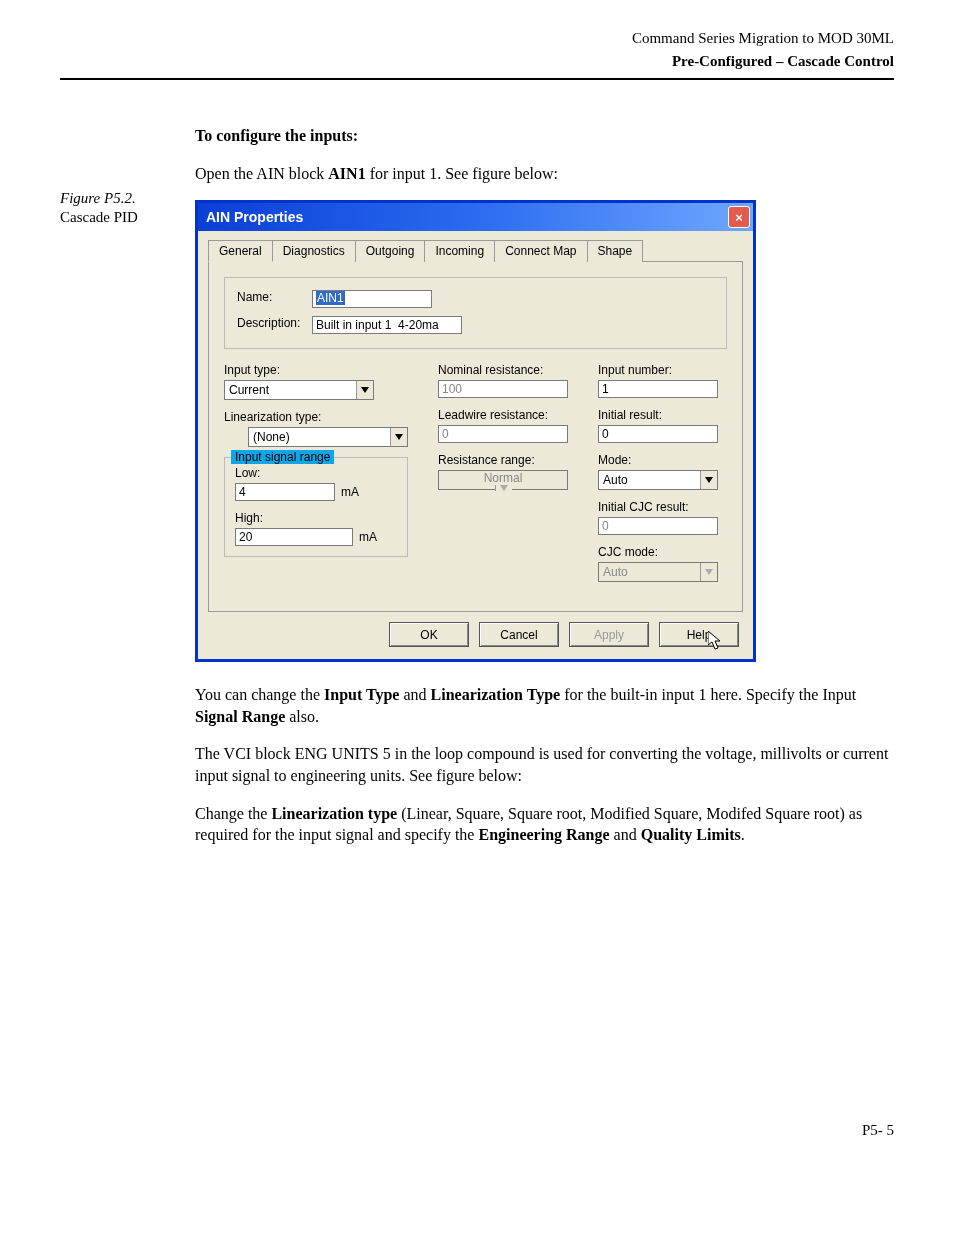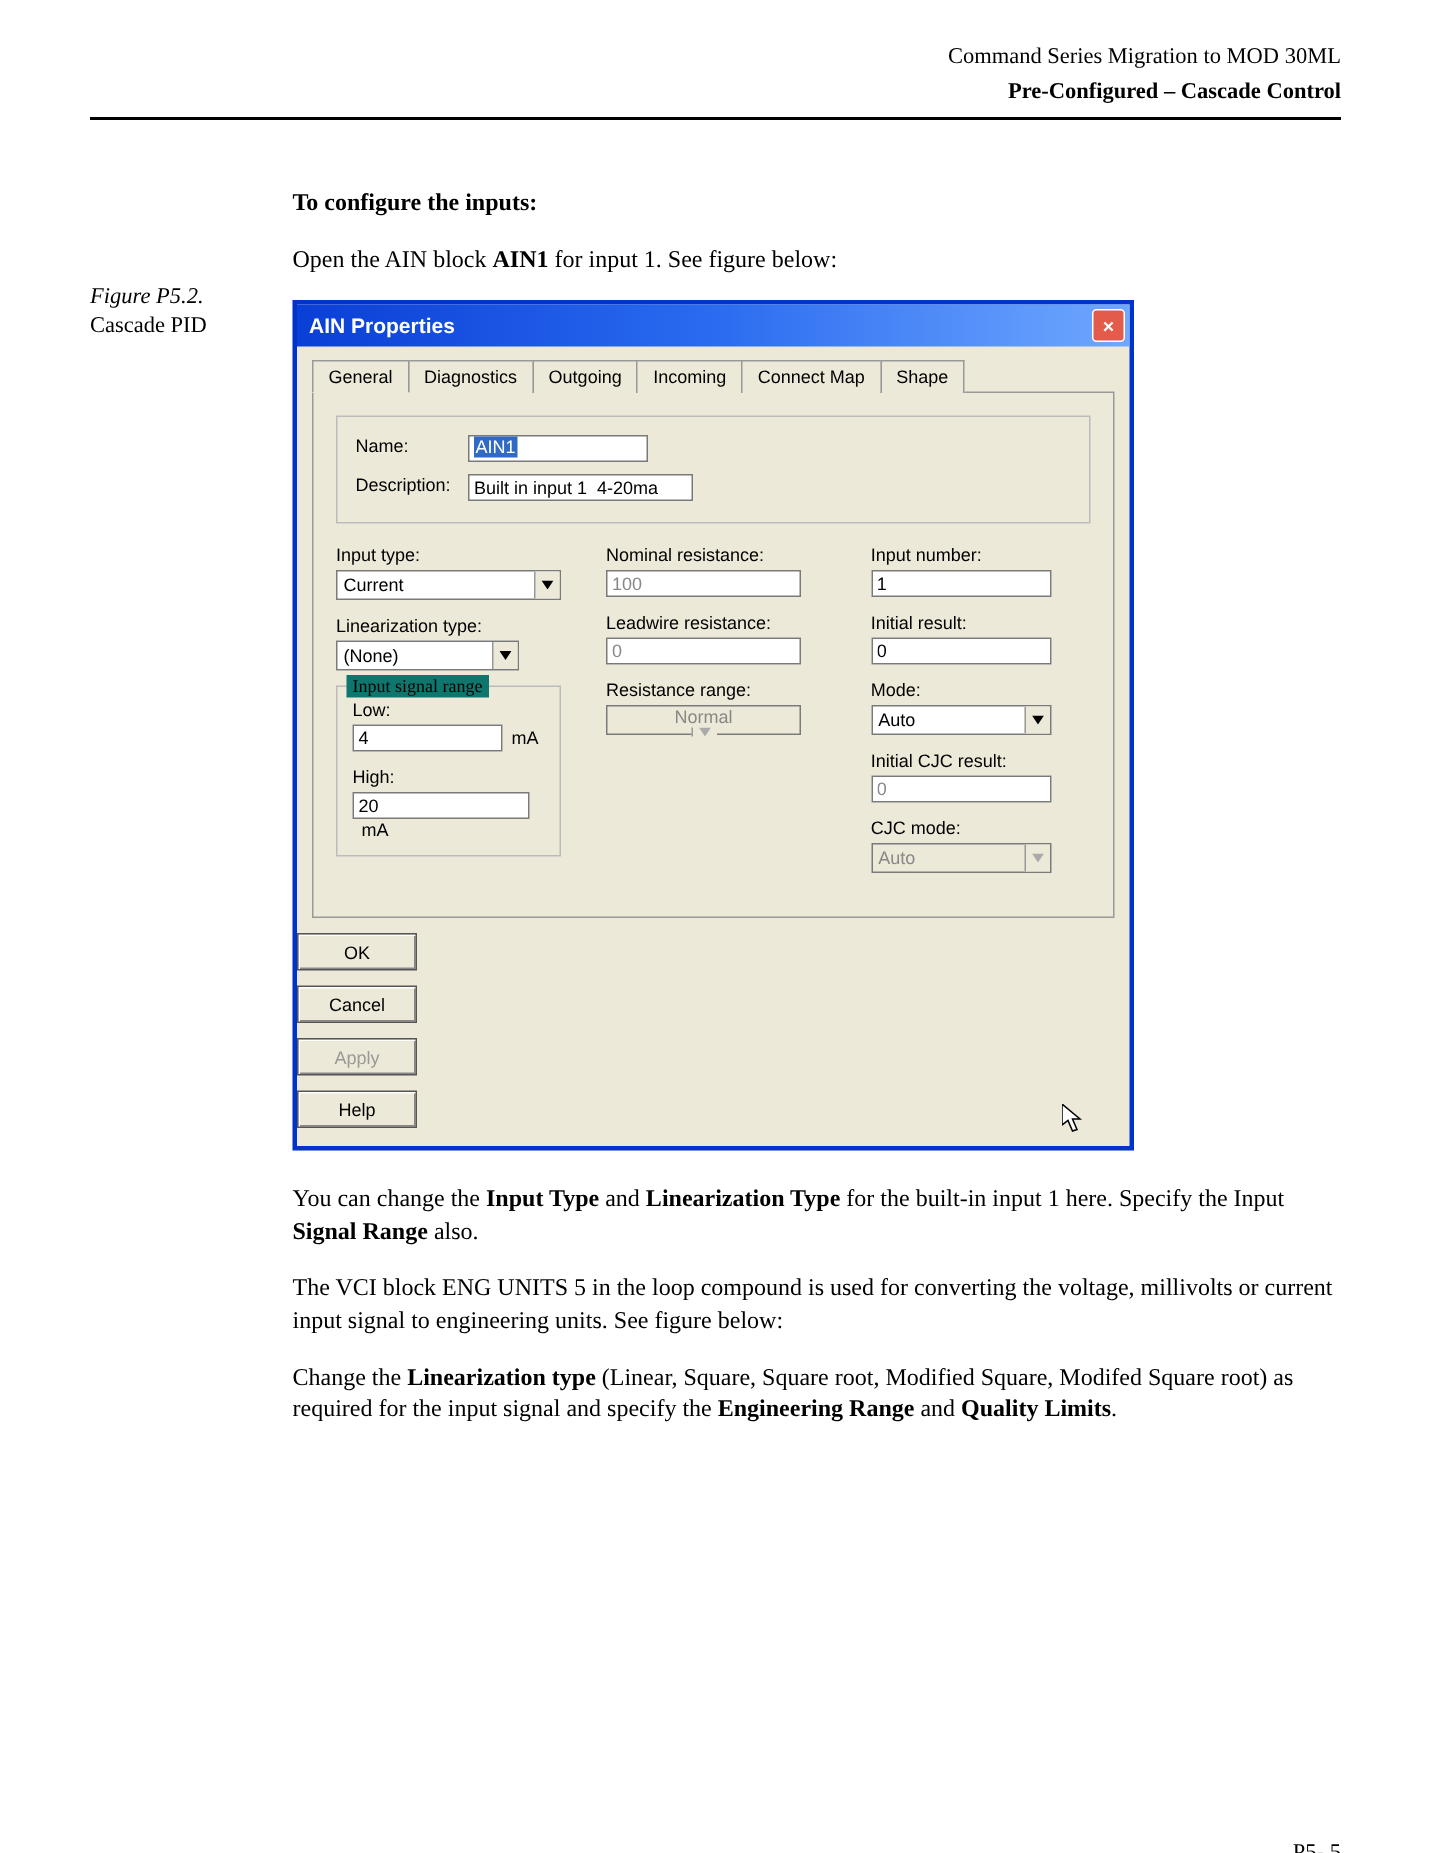--- a/index.html
+++ b/index.html
@@ -144,32 +144,30 @@
   .flabel { display:block; margin-bottom:3px; }
   .fieldset {
     border:1px solid #bbb;
     padding:8px 10px 10px 10px;
     position:relative;
     margin-top:6px;
   }
   .legend {
     position:absolute;
     top:-8px; left:6px;
-    background:#0f766e;
+    background:#0ea5e9;
     padding:0 4px;
     font-size:12px;
-    font-family:Liberation Serif, serif;
   }
   .unit { margin-left:6px; }
   .btnrow {
     display:flex;
     justify-content:flex-end;
     gap:10px;
     padding:0 14px 12px 0;
-    flex-direction:column;
   }
   .wbtn {
     width:78px;
     height:23px;
     background:#ece9d8;
     border:1px solid #555;
     font-family:Tahoma,Arial,sans-serif;
     font-size:12px;
     display:flex;
     align-items:center;
@@ -251,21 +249,21 @@
                   <span class="sel-text">Current</span>
                   <span class="sel-btn">
                       <svg viewBox="0 0 8 6">
                         <path d="M0 0 L8 0 L4 6 Z" fill="#000"></path>
                       </svg>
                     </span>
                 </div>
               </div>
               <div class="field">
                 <span class="flabel">Linearization type:</span>
-                <div class="sel" style="width:122px;">
+                <div class="sel" style="width:160px;margin-left:24px;">
                   <span class="sel-text">(None)</span>
                   <span class="sel-btn">
                       <svg viewBox="0 0 8 6">
                         <path d="M0 0 L8 0 L4 6 Z" fill="#000"></path>
                       </svg>
                     </span>
                 </div>
               </div>
               <div class="fieldset">
                 <span class="legend">Input signal range</span>

